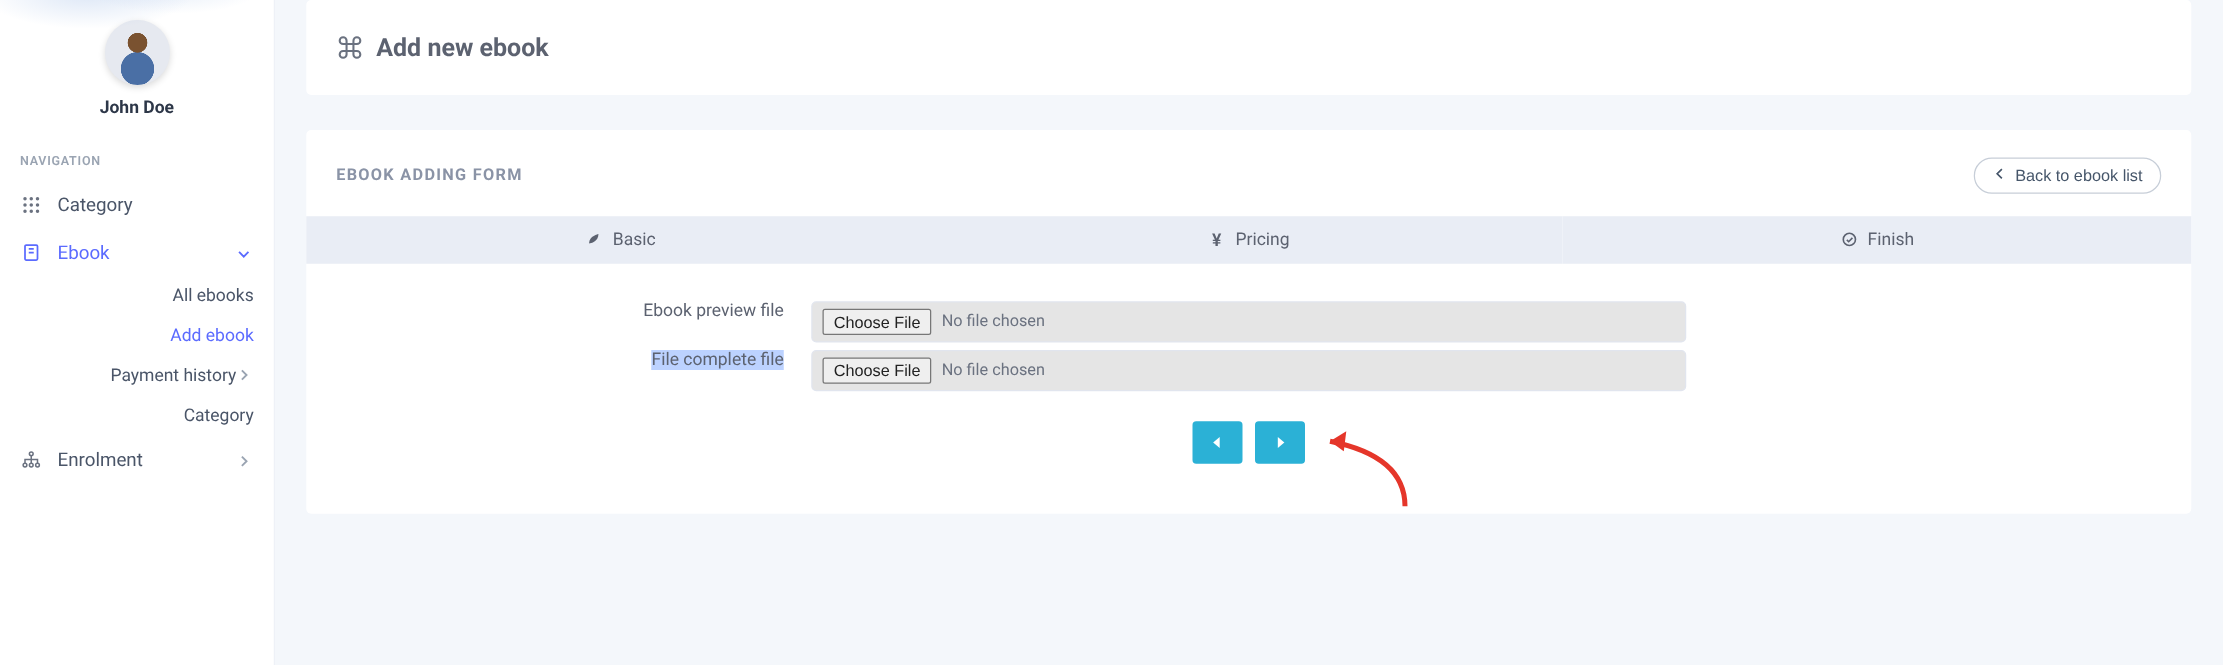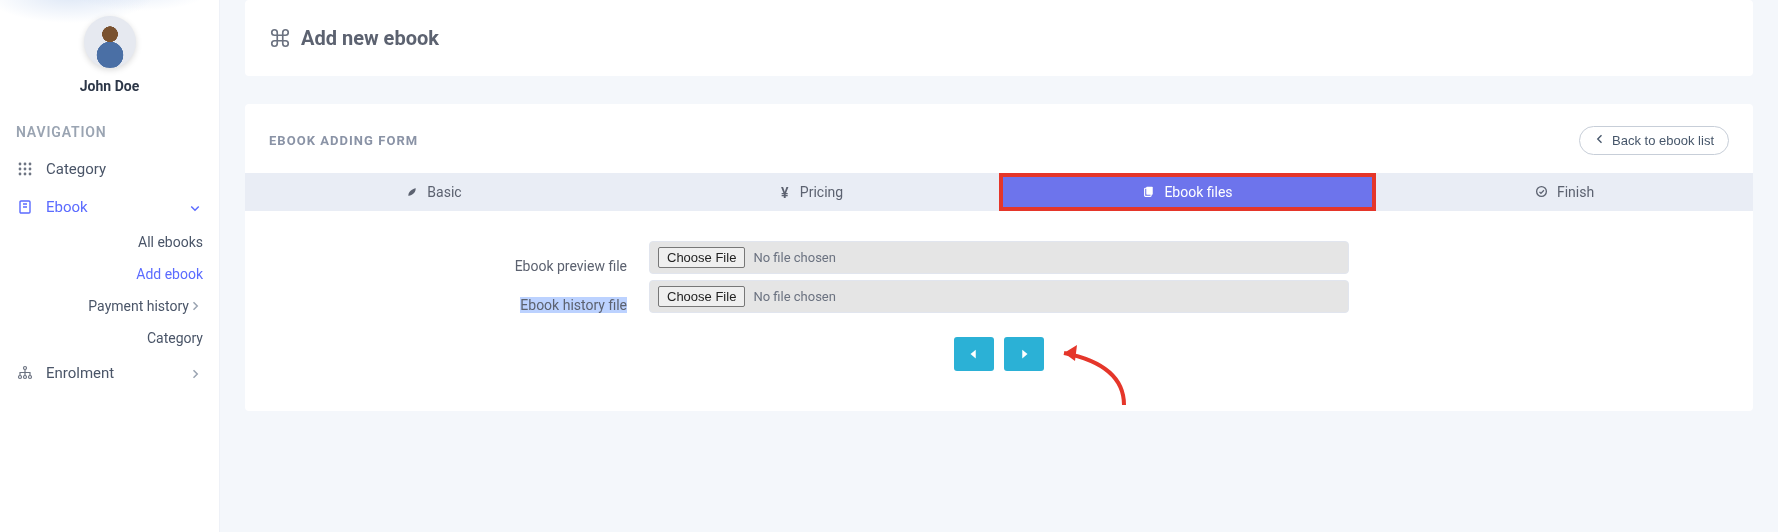--- a/index.html
+++ b/index.html
@@ -13,21 +13,21 @@
     pointer-events: none;
   }
   .avatar-wrap { display:flex; flex-direction:column; align-items:center; padding-top:16px; }
   .avatar { width:52px; height:52px; border-radius:50%; background:
     radial-gradient(circle at 50% 35%, #7a5230 0 18%, transparent 19%),
     radial-gradient(circle at 50% 75%, #4a6fa5 0 28%, transparent 29%),
     #e6e9f0;
     box-shadow: 0 2px 6px rgba(0,0,0,0.15);
   }
   .user-name { margin-top:10px; font-weight:700; color:#2d3748; font-size:14px; }
-  .nav-header { margin:30px 0 10px 16px; font-size:14px; letter-spacing:0.06em; color:#9aa4b2; font-weight:600; text-transform:uppercase; }
+  .nav-header { margin:30px 0 10px 16px; font-size:10px; letter-spacing:0.06em; color:#9aa4b2; font-weight:600; text-transform:uppercase; }
   .nav-item { display:flex; align-items:center; justify-content:space-between; padding:10px 16px; cursor:pointer; color:#4a5568; font-size:15px; }
   .nav-item .left { display:flex; align-items:center; gap:12px; }
   .nav-item.active { color:#5b6bff; }
   .nav-icon { width:18px; height:18px; display:inline-flex; align-items:center; justify-content:center; color:#6b7280; }
   .nav-item.active .nav-icon { color:#5b6bff; }
   .chev { width:14px; height:14px; color:#9aa4b2; }
   .sub-item { padding:8px 16px 8px 56px; font-size:14px; color:#4a5568; cursor:pointer; display:flex; justify-content:flex-end; align-items:center; }
   .sub-item.active { color:#5b6bff;padding-left:29px; }
   
   .main { flex:1; padding:0 25px 0 25px; display:flex; flex-direction:column; }
@@ -37,21 +37,21 @@
   .panel { background:#fff; border-radius:4px; padding:0 0 30px 0; position:relative; }
   .panel-top { display:flex; justify-content:space-between; align-items:center; padding:22px 24px 18px 24px; }
   .form-title { font-size:13px; letter-spacing:0.08em; color:#8a93a6; font-weight:700; text-transform:uppercase; }
   .back-btn { border:1px solid #c7ced8; border-radius:16px; padding:6px 14px; font-size:13px; color:#46566a; background:#fff; cursor:pointer; display:flex; align-items:center; gap:6px; }
   .tabs { display:flex; }
   .tab { flex:1; text-align:center; padding:11px 0; font-size:14px; background:#e9edf5; color:#5c6270; cursor:pointer; display:flex; align-items:center; justify-content:center; gap:8px; position:relative; }
   .tab.active { background:#6d74ec; color:#fff; }
   .tab.active.highlight { outline:4px solid #e5362a; outline-offset:-4px; }
   .tab-icon { width:14px; height:14px; }
   .form-body { padding:30px 24px 10px 24px; }
-  .row { display:flex; align-items:flex-end; margin-bottom:6px; }
+  .row { display:flex; align-items:flex-start; margin-bottom:6px; }
   .label-col { width:380px; text-align:right; padding-right:22px; font-size:14px; color:#5c6270; }
   .label-col .hi { background:#bcd2ff; }
   .field-col { flex:0 0 700px; }
   .file-box { border:1px solid #e1e5ee; border-radius:4px; padding:5px 8px; display:flex; align-items:center; gap:8px; background:#e5e5e5; }
   .choose-btn { border:1px solid #777; background:#efefef; font-size:13px; padding:2px 8px; border-radius:2px; cursor:pointer; color:#222; }
   .file-status { font-size:13px; color:#6b7280; }
   .nav-arrows { display:flex; gap:10px; justify-content:center; margin-top:24px; position:relative; }
   .arrow-btn { width:40px; height:34px; background:#2bb1d6; border:none; border-radius:3px; display:flex; align-items:center; justify-content:center; cursor:pointer; color:#fff; }
   .pointer-arrow { position:absolute; left:50%; margin-left:50px; top:-2px; pointer-events:none; }
 </style>
@@ -173,29 +173,20 @@
             <svg viewBox="0 0 16 16" width="12" height="12" fill="currentColor">
                 <path d="M3 13 C3 5 13 3 13 3 C13 11 5 13 3 13 Z"></path>
               </svg>
           </span>
           <span>Basic</span>
         </div>
         <div class="tab">
           <span class="tab-icon" style="font-weight:600;">¥</span>
           <span>Pricing</span>
         </div>
-        <div class="tab active highlight">
-          <span class="tab-icon">
-            <svg viewBox="0 0 16 16" width="13" height="13" fill="currentColor">
-                <rect x="4" y="2" width="8" height="10" rx="1"></rect>
-                <rect x="2" y="4" width="8" height="10" rx="1" fill="none" stroke="currentColor" stroke-width="1.4"></rect>
-              </svg>
-          </span>
-          <span>Ebook files</span>
-        </div>
         <div class="tab">
           <span class="tab-icon">
             <svg viewBox="0 0 16 16" width="13" height="13" fill="none" stroke="currentColor" stroke-width="1.6">
                 <circle cx="8" cy="8" r="6"></circle>
                 <path d="M5.5 8.5l1.8 1.8L11 6.5"></path>
               </svg>
           </span>
           <span>Finish</span>
         </div>
       </div>
@@ -204,21 +195,21 @@
         <div class="row">
           <div class="label-col">Ebook preview file</div>
           <div class="field-col">
             <div class="file-box">
               <button class="choose-btn">Choose File</button>
               <span class="file-status">No file chosen</span>
             </div>
           </div>
         </div>
         <div class="row">
-          <div class="label-col"><span class="hi">Ebook history file</span></div>
+          <div class="label-col"><span class="hi">File complete file</span></div>
           <div class="field-col">
             <div class="file-box">
               <button class="choose-btn">Choose File</button>
               <span class="file-status">No file chosen</span>
             </div>
           </div>
         </div>
 
         <div class="nav-arrows">
           <button class="arrow-btn">

